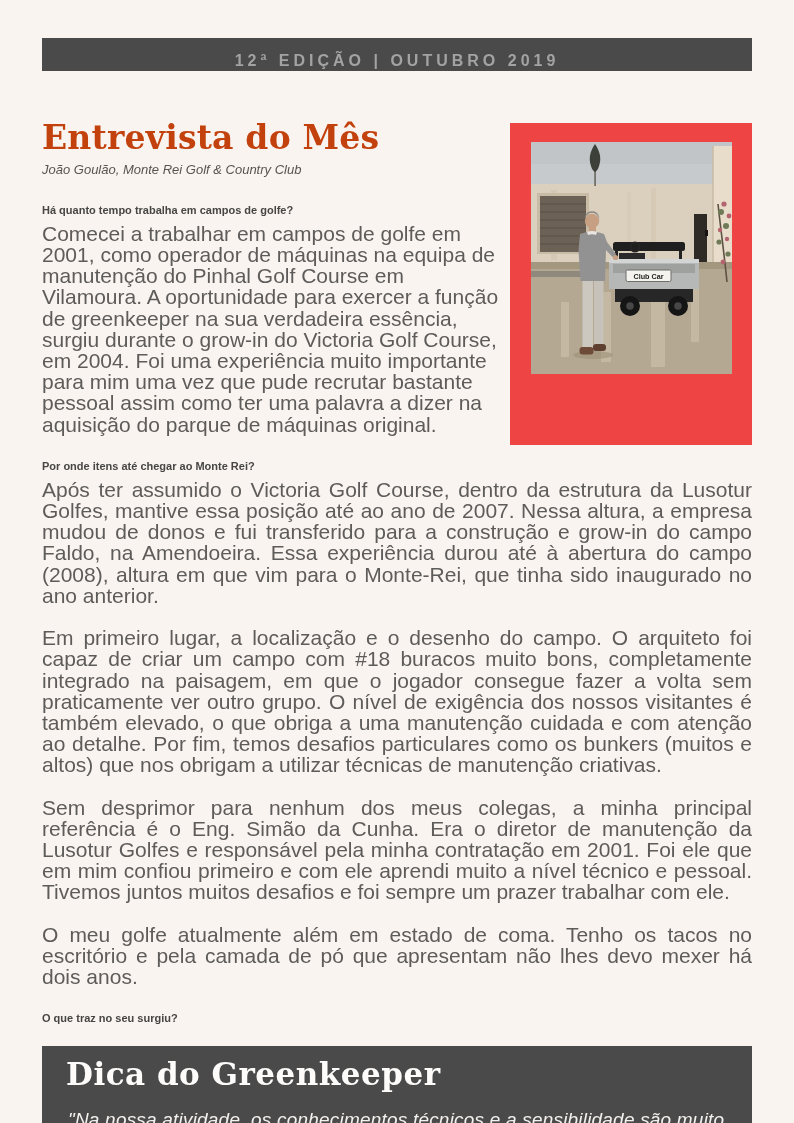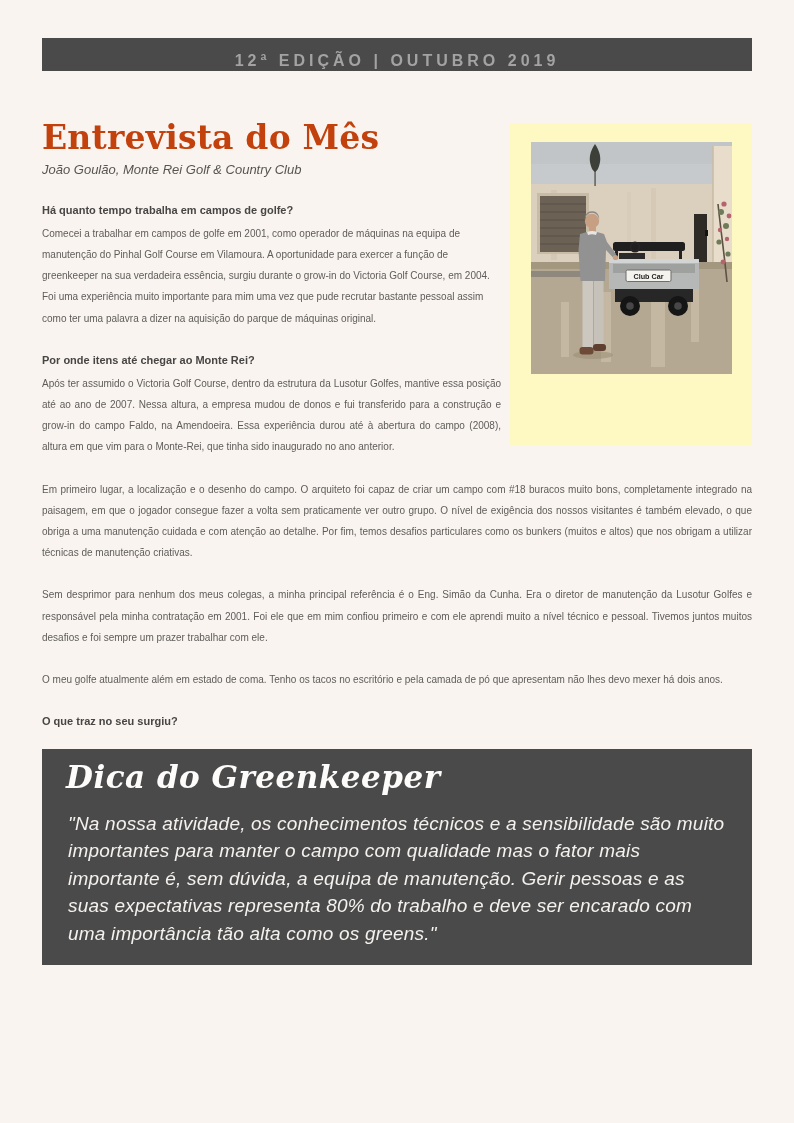--- a/index.html
+++ b/index.html
@@ -10,50 +10,50 @@
     -webkit-font-smoothing:antialiased;
   }
   .banner{
     margin:38px 42px 0 42px;height:33px;background:#4a4a4a;
     color:#a3a3a3;text-align:center;line-height:45px;
     font-size:16px;font-weight:600;letter-spacing:4px;
   }
   .content{padding:49px 42px 0 42px;}
   .photo-frame{
     float:right;width:242px;height:322px;box-sizing:border-box;
-    background:#fef9c3;padding:19px 20px 18px 21px;
+    background:#ef4444;padding:19px 20px 18px 21px;
     margin:3px 0 8px 9px;
   }
   .photo-frame svg{display:block;width:201px;height:232px;}
   h1.title{
     margin:0;font-family:"DejaVu Serif","Liberation Serif",serif;
     font-weight:bold;font-size:33px;line-height:1.12;color:#c2410c;
     letter-spacing:.2px;
   }
   .subtitle{
     margin:5px 0 0 0;font-style:italic;font-size:13px;line-height:1.3;
     color:#57544f;
   }
   .qa{margin-top:21px;}
   .qa .question{
     font-weight:bold;font-size:11px;line-height:20px;color:#474645;
     margin:0 0 3px 0;
   }
   .qa .answer{
-    margin:0;font-size:10px;line-height:21.2px;color:#5e5c5a;
+    margin:0;font-size:21px;line-height:21.2px;color:#5e5c5a;
     text-align:justify;
   }
   .qa.first .answer{text-align:left;}
   .tip-box{
     clear:both;margin:18px 42px 0 42px;background:#4a4a4a;
     padding:8px 24px 18px 24px;color:#fbf9f7;
   }
   .tip-box h2{
     margin:0 0 12px 0;font-family:"DejaVu Serif","Liberation Serif",serif;
-    font-style:italic;font-weight:bold;font-size:31px;line-height:1.3;
+    font-weight:bold;font-size:31px;line-height:1.3;
     color:#fdfcfb;letter-spacing:.5px;
   }
   .tip-box blockquote{
     margin:0 2px;font-style:italic;font-size:19px;line-height:27.5px;
     color:#f4f1ee;letter-spacing:.2px;
   }
 </style>
 </head>
 <body>
 

